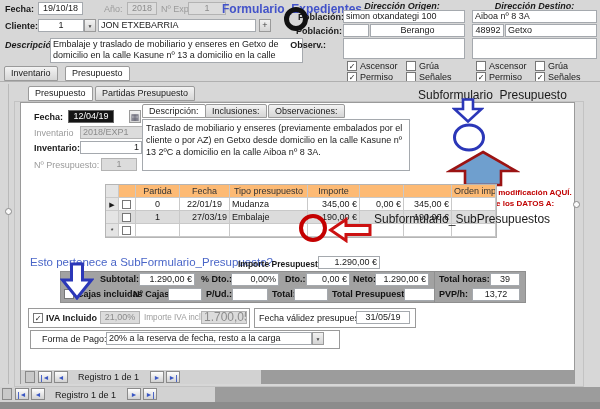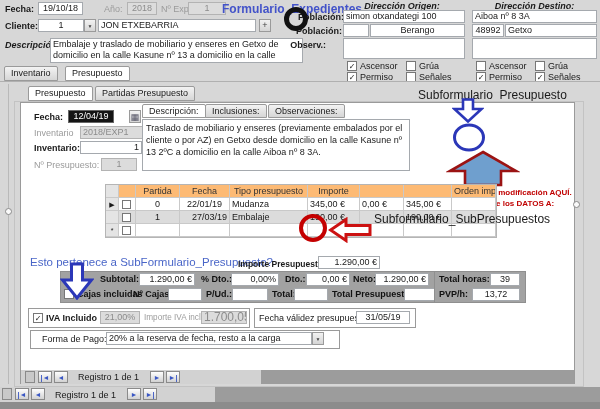--- a/index.html
+++ b/index.html
@@ -17,21 +17,21 @@
   .dis { color:#9b9b9b; }
   .cb { position:absolute; width:10px; height:10px; border:1px solid #777; background:#fff; text-align:center; line-height:9px; font-size:8px; color:#222; }
   .ddbtn { position:absolute; width:12px; height:13px; border:1px solid #9a9a9a; background:linear-gradient(#f2f2f2,#d5d5d5); font-size:5px; color:#444; text-align:center; line-height:12px; }
   .tab { position:absolute; border:1px solid #9a9a9a; background:linear-gradient(#f3f3f3,#d6d6d6); height:15px; line-height:13px; padding:0 6px; border-radius:2px 2px 0 0; white-space:nowrap; }
   .tab.active { background:#fff; z-index:2; }
   .grid { position:absolute; display:grid; grid-template-columns:13px 17px 44px 50px 78px 52px 44px 48px 44px; background:#fff; border:1px solid #b5b5b5; }
   .grid div { border-right:1px solid #c9c9c9; border-bottom:1px solid #c9c9c9; height:13px; line-height:12px; padding:0 2px; overflow:hidden; white-space:nowrap; background:#fff; }
   .grid .hd { background:#fdba74; text-align:center; color:#333; }
   .grid .rs { background:#e4e4e4; text-align:center; font-size:7px; line-height:13px; }
   .grid .alt { background:#dcdcdc; }
-  .grid .money { }
+  .grid .money { text-align:right; }
   .grid .ck { position:relative; }
   .grid .ck span { position:absolute; left:3px; top:2px; width:9px; height:9px; border:1px solid #777; background:#fff; }
   .band { position:absolute; background:#a2a2a2; border:1px solid #8f8f8f; }
   .bandlbl { position:absolute; font-weight:bold; color:#111; white-space:nowrap; }
   .nvb { position:absolute; width:14px; height:12px; border:1px solid #8a8a8a; background:linear-gradient(#fefefe,#d2d2d2); color:#3a57c4; font-size:7px; line-height:11px; text-align:center; font-weight:bold; }
   .navbar { position:absolute; background:#9c9c9c; }
   .navlight { position:absolute; left:0; top:0; height:100%; background:#d2d2d2; }
   .shape { position:absolute; }
   .ring { position:absolute; border-radius:50%; }
   .handle { position:absolute; width:7px; height:7px; border:1px solid #8a8a8a; background:#fafafa; border-radius:50%; z-index:9; }

